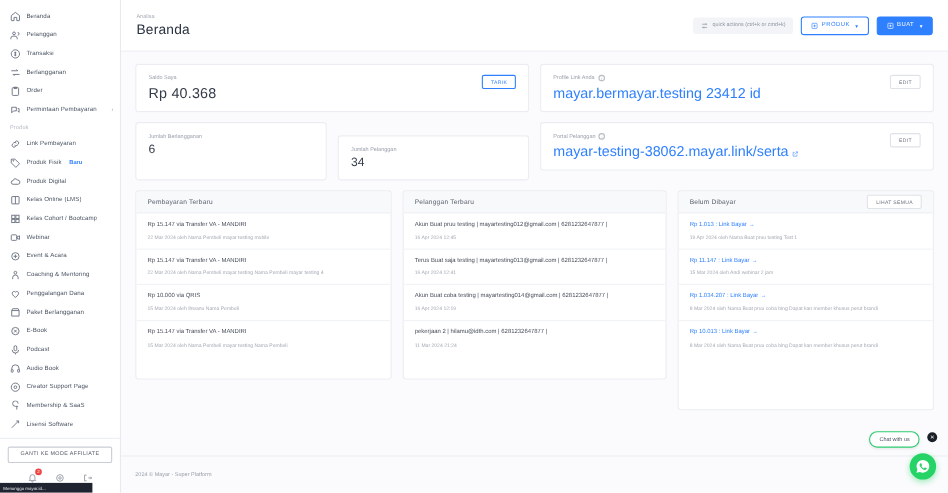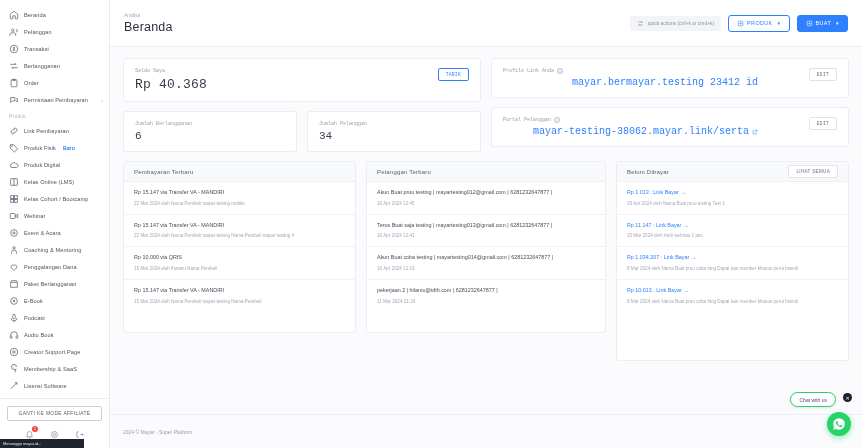--- a/index.html
+++ b/index.html
@@ -95,42 +95,42 @@
     gap: 3px; padding: 0 8px; font-size: 5.4px; letter-spacing: .4px;
     cursor: pointer; white-space: nowrap;
   }
   .btn svg { width: 7px; height: 7px; }
   .btn-outline { border: 1px solid #2f80ff; color: #2f80ff; background: #fff; }
   .btn-solid { background: #2f80ff; color: #fff; border: 1px solid #2f80ff; }
   .caret-d { font-size: 5px; margin-left: 2px; }
 
   .content { flex: 1; overflow: hidden; padding: 11px 13px 0 13px; }
 
-  .grid2 { display: flex; gap: 10px; margin-bottom: 9px; font-family: Liberation Mono, monospace; }
+  .grid2 { display: flex; gap: 10px; margin-bottom: 9px; }
   .col { flex: 1; display: flex; flex-direction: column; gap: 9px; }
   .card {
     background: #fff; border: 1px solid #ebedf2; border-radius: 3px;
     padding: 9px 11px; display: flex; align-items: flex-start;
     min-height: 38px;
   }
   .card-l { flex: 1; min-width: 0; }
   .card-label {
     font-size: 5px; color: #9aa0ab; margin-bottom: 3px;
     display: flex; align-items: center; gap: 3px;
   }
   .info-i {
     width: 6px; height: 6px; border-radius: 50%; border: .6px solid #b6bbc4;
     color: #b6bbc4; font-size: 4px; line-height: 5px; text-align: center;
     flex: 0 0 6px;
   }
   .card-val { font-size: 13px; color: #343b49; letter-spacing: .2px; }
   .card-val-sm { font-size: 11px; color: #343b49; }
   .card-link {
-    font-size: 10px; color: #2f80ff; white-space: nowrap; overflow: hidden;
-    text-overflow: ellipsis; cursor: pointer; display: block; max-width: 255px; text-align: right;
+    font-size: 13px; color: #2f80ff; white-space: nowrap; overflow: hidden;
+    text-overflow: ellipsis; cursor: pointer; display: block; max-width: 255px;
   }
   .copy-i { display: inline-block; margin-left: 3px; color: #2f80ff; }
   .copy-i svg { width: 6px; height: 6px; vertical-align: -1px; }
   .mini-btn {
     margin-left: auto; border: 1px solid #dfe2e8; background: #fff;
     border-radius: 2px; height: 13px; padding: 0 7px; font-size: 4.6px;
     color: #6f7480; letter-spacing: .3px; cursor: pointer;
     display: flex; align-items: center; flex: 0 0 auto;
   }
   .mini-btn.blue { border-color: #2f80ff; color: #2f80ff; }
@@ -474,21 +474,21 @@
             <div class="mini-btn blue">TARIK</div>
           </div>
 
           <div style="display:flex; gap:10px;">
             <div class="card" style="flex:1;">
               <div class="card-l">
                 <div class="card-label">Jumlah Berlangganan</div>
                 <div class="card-val-sm">6</div>
               </div>
             </div>
-            <div class="card" style="flex:1;">
+            <div class="card" style="flex:1;margin-top:12px;">
               <div class="card-l">
                 <div class="card-label">Jumlah Pelanggan</div>
                 <div class="card-val-sm">34</div>
               </div>
             </div>
           </div>
         </div>
 
         <div class="col">
           <div class="card">

